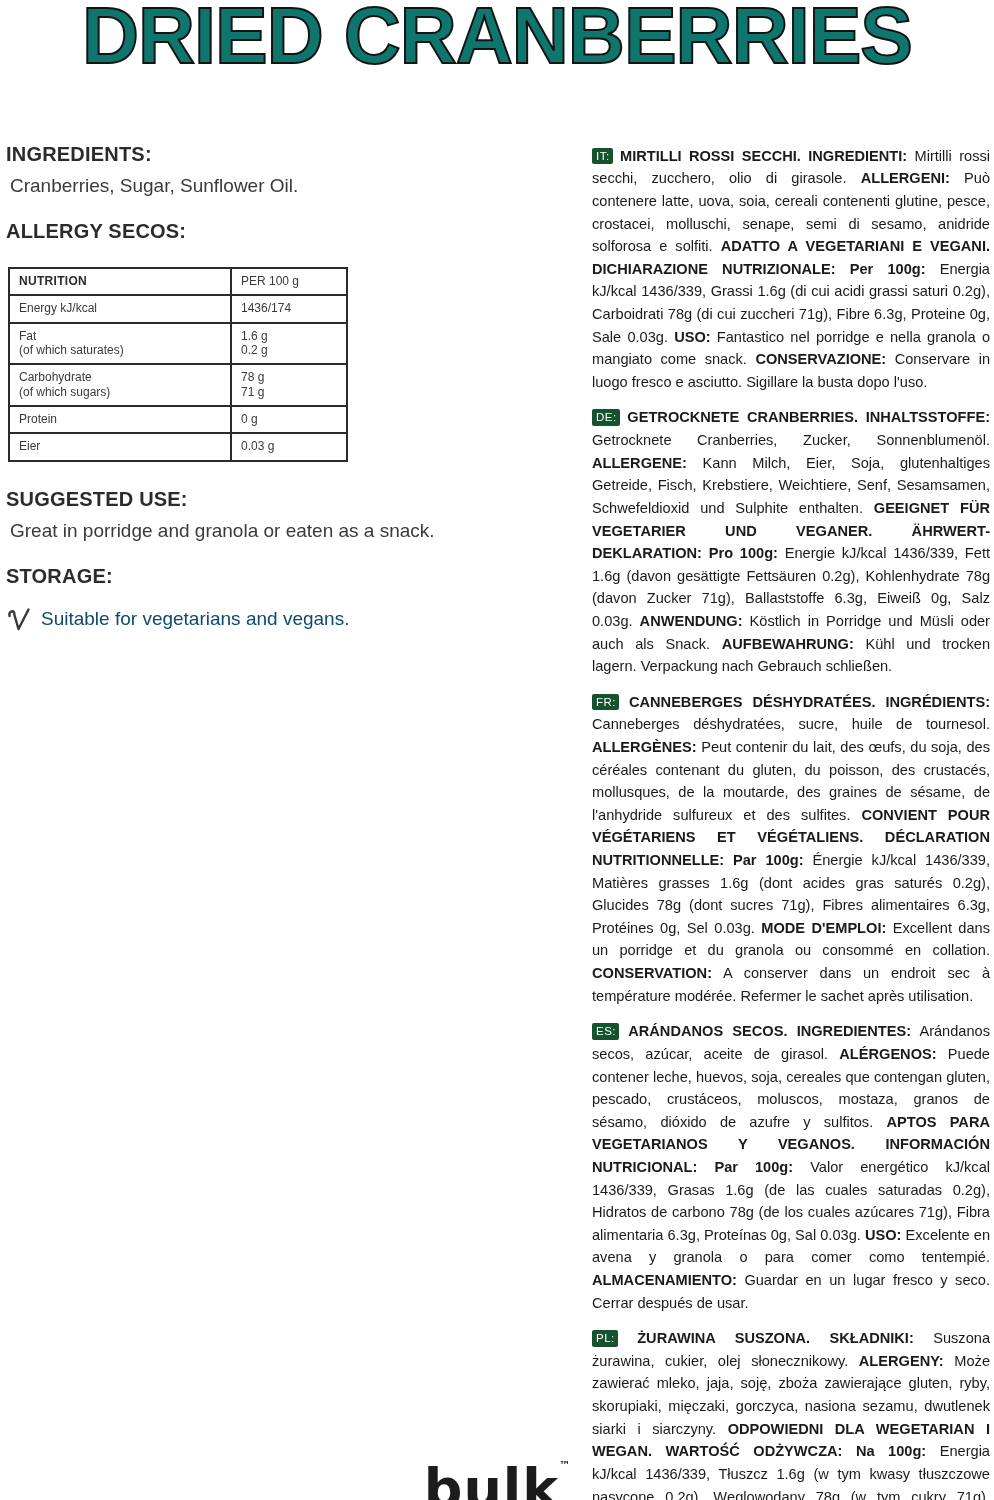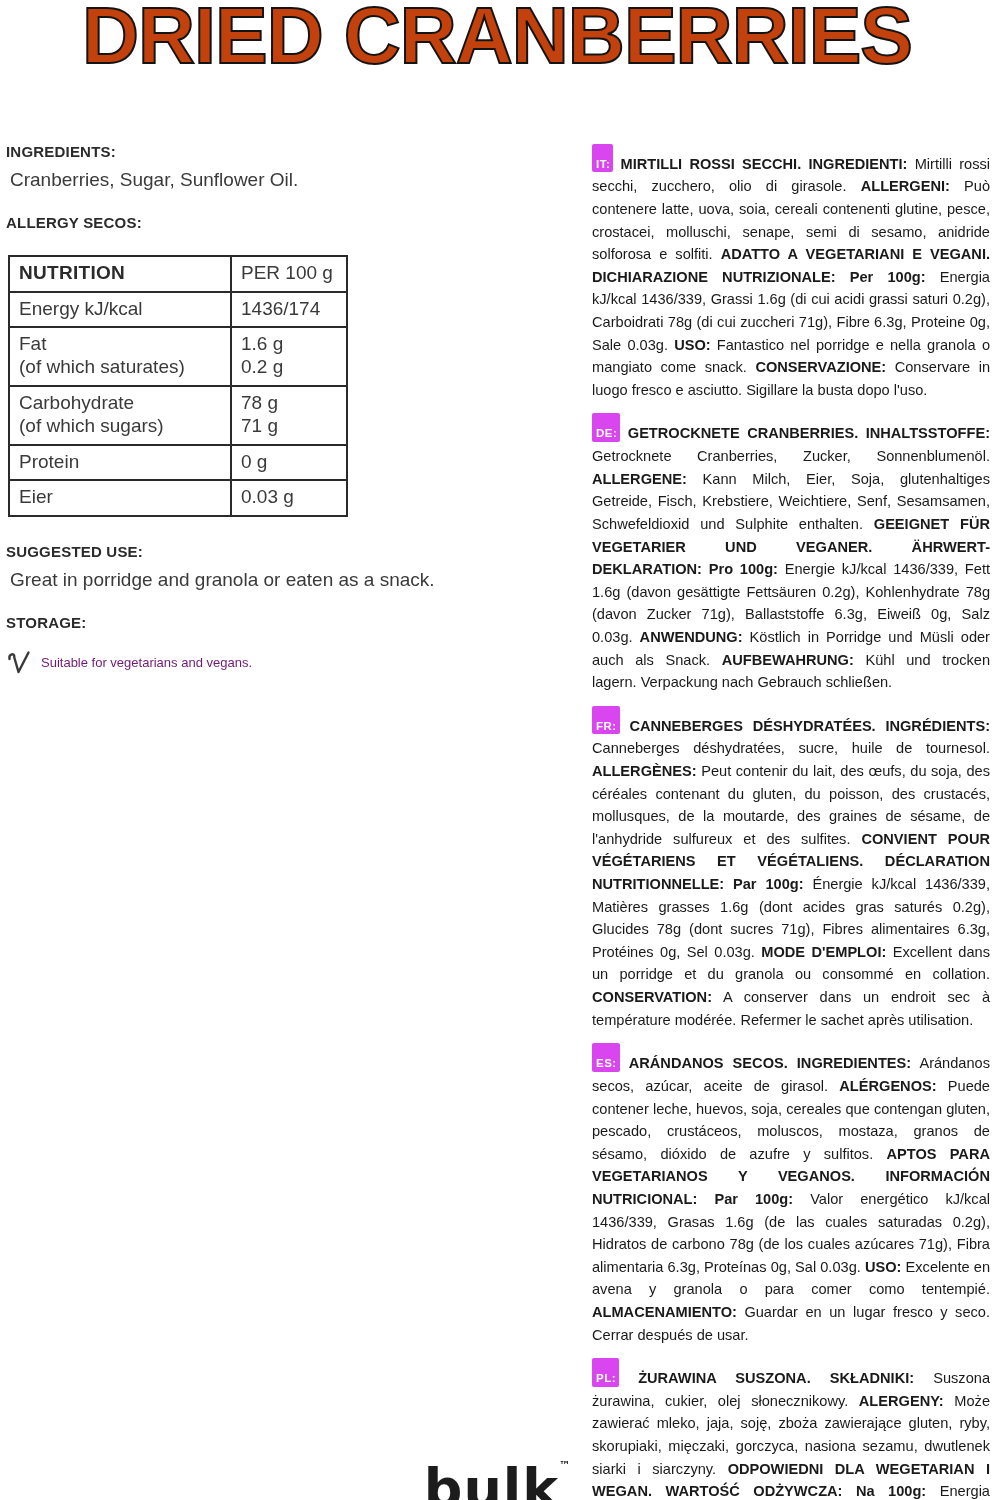--- a/index.html
+++ b/index.html
@@ -13,92 +13,92 @@
   }
   .page { width:994px; height:1500px; position:relative; }
 
   
   .title {
     margin:4px 0 0 0;
     text-align:center;
     font-size:79px;
     line-height:0.82;
     font-weight:700;
-    color:#c2410c;
+    color:#0f766e;
     letter-spacing:-1px;
     -webkit-text-stroke:2px #141414;
     white-space:nowrap;
   }
 
   
   .columns {
     display:grid;
     grid-template-columns:556px 398px;
     column-gap:30px;
     padding:0 2px 0 6px;
     margin-top:74px;
     align-items:start;
   }
 
   
   .left-col { font-size:19px; color:#3a3a3a; }
   .h {
     font-weight:700;
     color:#2b2b2b;
-    font-size:15px;
+    font-size:20px;
     margin:20px 0 7px 0;
     letter-spacing:0.2px;
   }
   .h.first { margin-top:0; }
   .body-text { margin:4px; line-height:1.42; }
 
   table.nutri {
     border-collapse:collapse;
     margin:24px 0 26px 2px;
     width:338px;
     table-layout:fixed;
   }
   table.nutri td, table.nutri th {
     border:2px solid #2a2a2a;
     padding:5px 9px 6px 9px;
-    font-size:19px;
+    font-size:12px;
     line-height:1.2;
     text-align:left;
     vertical-align:top;
     color:#3a3a3a;
     font-weight:400;
   }
   table.nutri th { font-weight:700; color:#2b2b2b; letter-spacing:0.3px; }
   table.nutri col.c1 { width:222px; }
   table.nutri col.c2 { width:116px; }
 
   .veg-row {
     display:flex; align-items:center; gap:9px;
-    margin-top:18px; font-size:13px; color:#701a75;
+    margin-top:18px; font-size:19px; color:#0c4a6e;
   }
   .veg-row svg { flex:0 0 auto; }
 
   
   .right-col { padding-top:2px; }
   p.lang {
     font-size:14.6px;
     line-height:1.55;
     text-align:justify;
     color:#1a1a1a;
     margin:0 0 13px 0;
   }
   p.lang .seg-b { font-weight:700; }
   .badge {
     display:inline-block;
-    background:#d946ef;
+    background:#14532d;
     color:#ffffff;
-    font-weight:700;
+    font-weight:400;
     font-size:11.5px;
     line-height:1.25;
-    padding:13px 3px 1px 4px;
+    padding:1px 3px 1px 4px;
     border-radius:2px;
     letter-spacing:0.5px;
     position:relative;
     top:-1px;
   }
 
   
   .footer {
     position:absolute;
     left:0; right:0; bottom:-12px;

